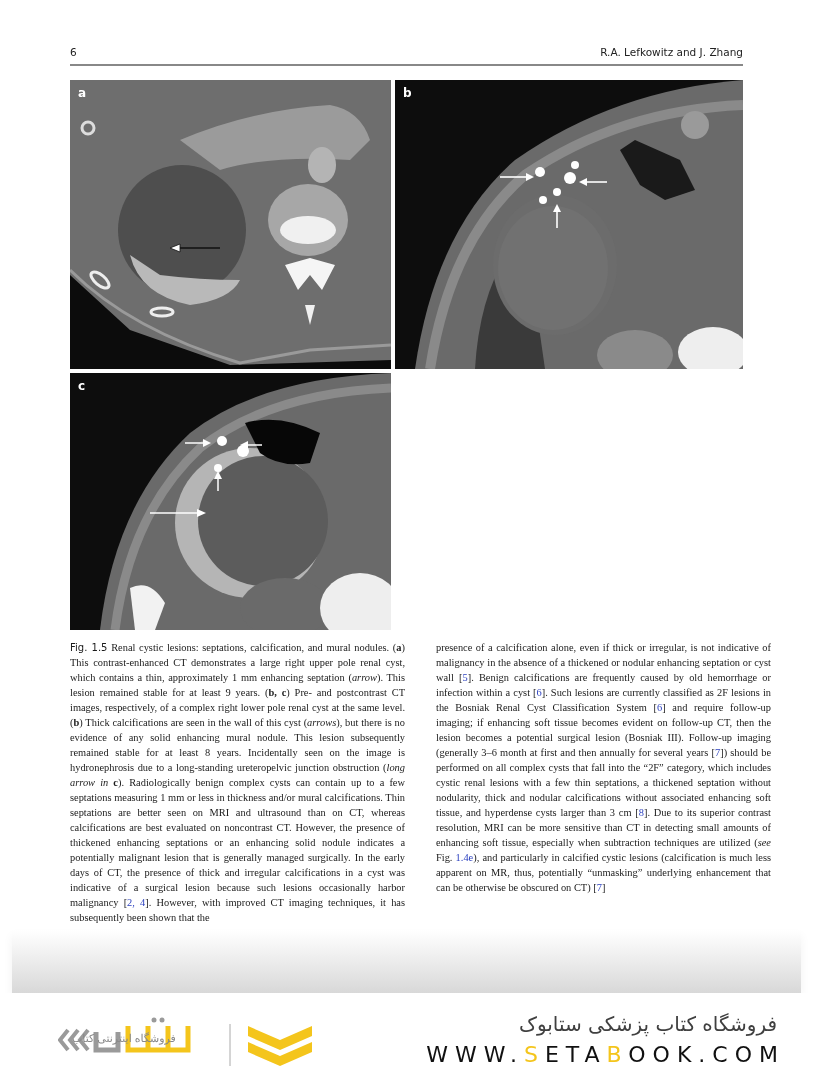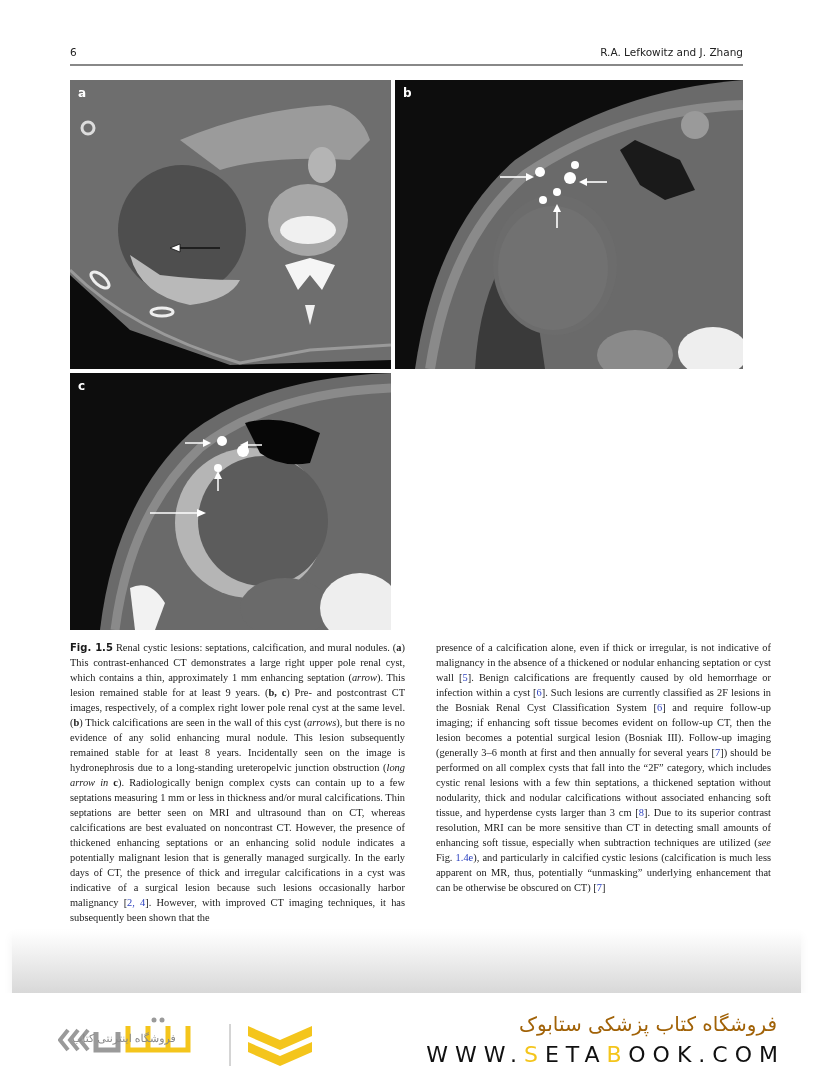--- a/index.html
+++ b/index.html
@@ -18,32 +18,32 @@
   .panel svg { position: absolute; left: 0; top: 0; width: 100%; height: 100%; }
 
   #panel-a { left: 70px; top: 80px; width: 321px; height: 289px; }
   #panel-b { left: 395px; top: 80px; width: 348px; height: 289px; }
   #panel-c { left: 70px; top: 373px; width: 321px; height: 257px; }
 
   .caption { position: absolute; top: 640px; width: 335px; font-size: 10.4px; line-height: 15px;
     text-align: justify; color: #1a1a1a; }
   .caption.left { left: 70px; }
   .caption.right { left: 436px; }
-  .caption .fig { font-family: "DejaVu Sans", sans-serif; font-weight: bold; font-size: 10px; }
+  .caption .fig { font-family: "DejaVu Sans", sans-serif; font-weight: normal; font-size: 10px; }
   .caption .ref { color: #2a3fbf; }
   .caption b { font-weight: bold; }
 
   .fade-band { position: absolute; left: 12px; top: 930px; width: 789px; height: 63px;
     background: linear-gradient(to bottom, #ffffff 0%, #e6e6e6 65%, #d8d8d8 100%);
     box-shadow: 0 6px 10px rgba(0,0,0,0.05); }
 
   .footer { position: absolute; left: 0; top: 993px; width: 813px; height: 87px; background: #fff; }
   .logo { position: absolute; left: 58px; top: 1016px; width: 260px; height: 56px; }
   .store-fa { position: absolute; right: 36px; top: 1012px; font-family: "DejaVu Sans", sans-serif;
-    font-size: 20px; color: #a16207; direction: rtl; }
+    font-size: 20px; color: #404040; direction: rtl; }
   .store-url { position: absolute; right: 28px; top: 1042px; font-family: "DejaVu Sans", sans-serif;
     font-size: 22px; letter-spacing: 7px; color: #111; }
   .store-url .hl { color: #f4c51c; }
   .logo-sub { position: absolute; left: 72px; top: 1032px; font-family: Liberation Sans, sans-serif;
     font-size: 11px; color: #888; direction: rtl; }
 </style>
 </head>
 <body>
 
 <div class="running-head">

